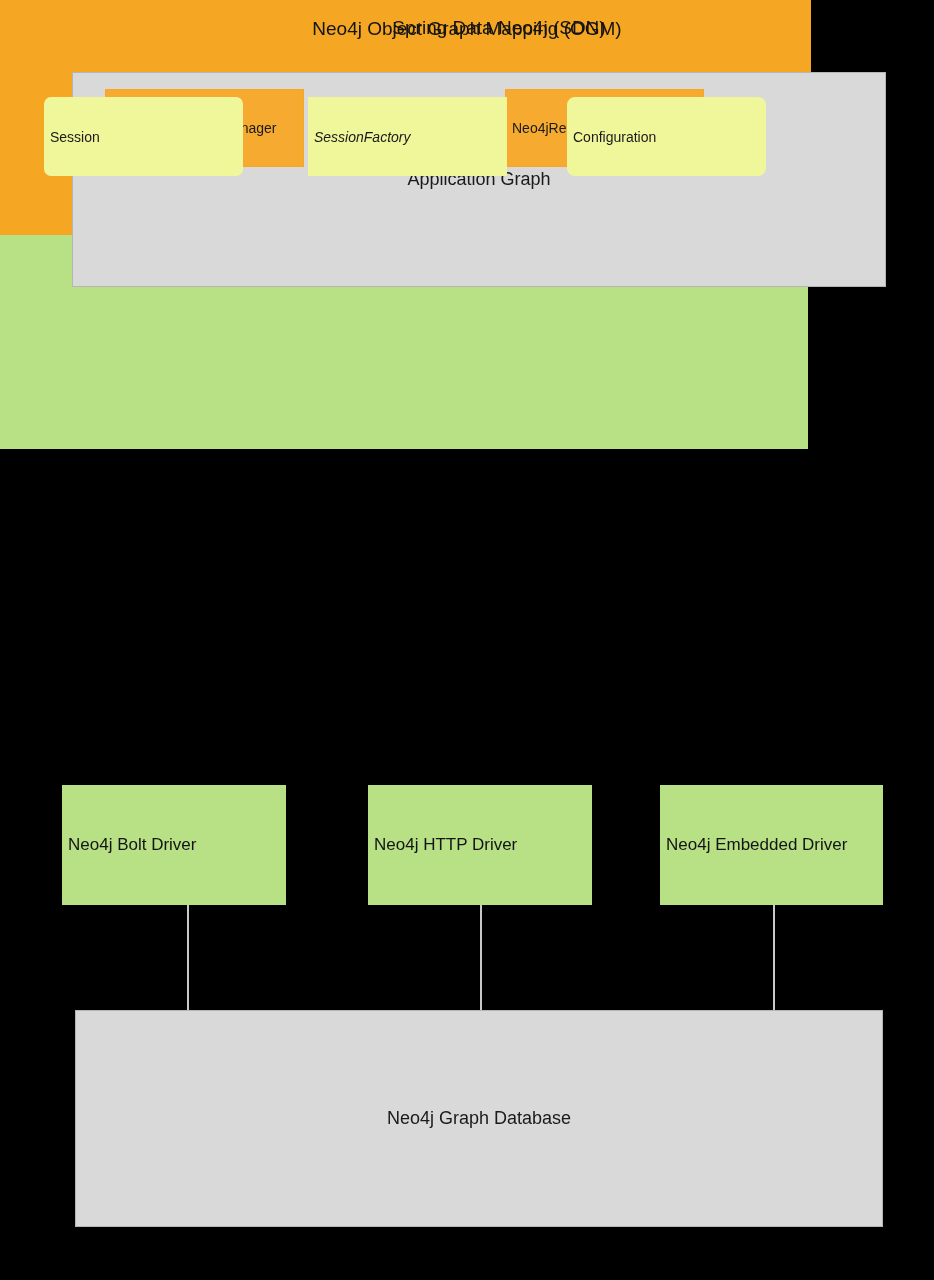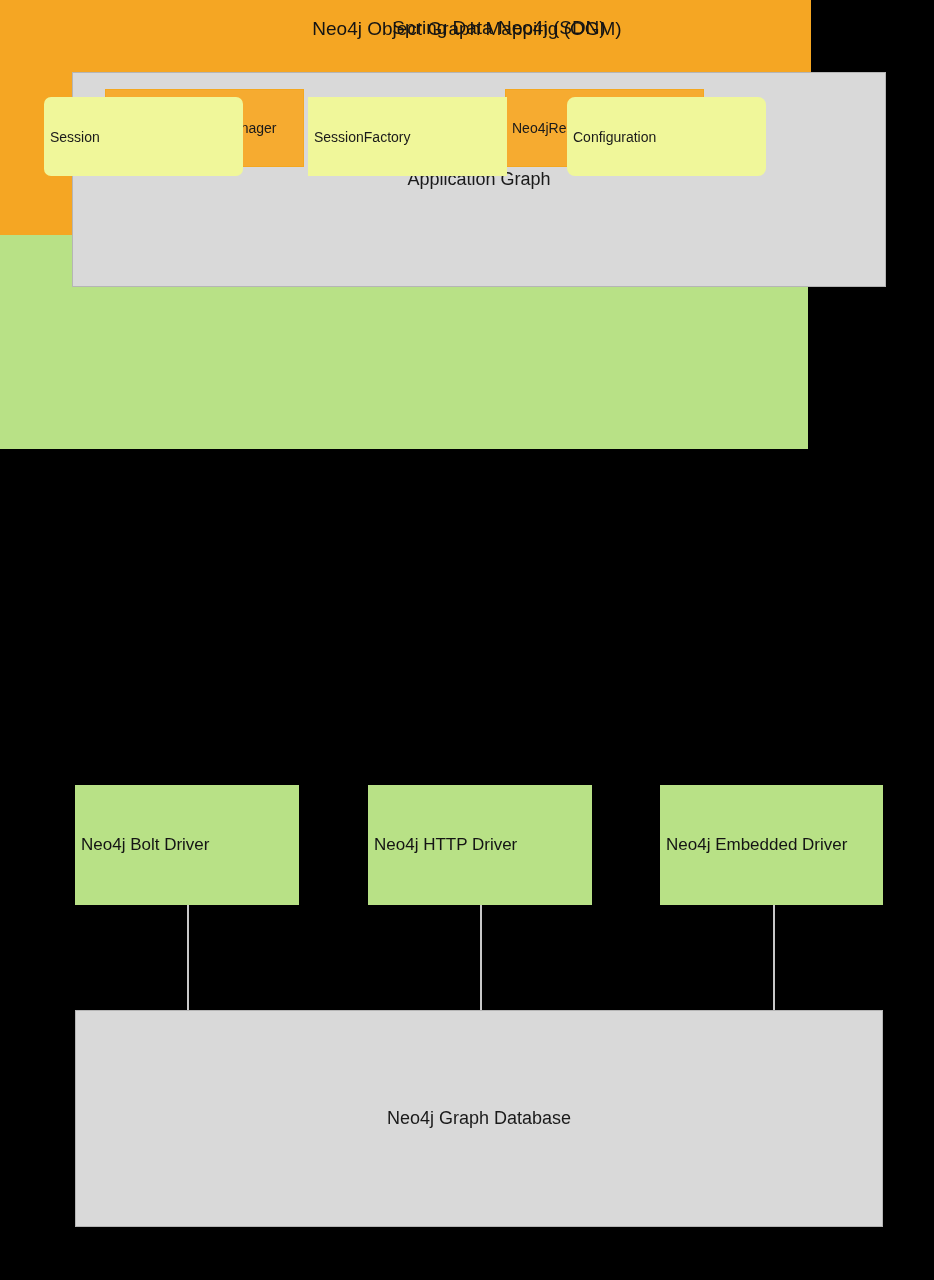--- a/index.html
+++ b/index.html
@@ -93,37 +93,37 @@
     height: 79px;
     background: #f0f79a;
     display: flex;
     align-items: center;
     justify-content: center;
     font-size: 14px;
     color: #1a1a1a;
     box-sizing: border-box;
   }
   #ogm-session  { left: 44px;  width: 199px; border-radius: 7px; }
-  #ogm-factory  { left: 308px; width: 199px; }
+  #ogm-factory  { left: 308px; width: 199px; font-style: italic; }
   #ogm-config   { left: 567px; width: 199px; border-radius: 8px; }
 
   
   .driver {
     position: absolute;
     top: 785px;
     height: 120px;
     background: #b8e186;
     display: flex;
     align-items: center;
     justify-content: center;
     font-size: 17px;
     color: #141414;
     box-sizing: border-box;
   }
-  #driver-bolt     { left: 75px;  width: 224px; }
+  #driver-bolt     { left: 62px;  width: 224px; }
   #driver-http     { left: 368px; width: 224px; }
   #driver-embedded { left: 660px; width: 223px; }
 
   
   .connector {
     position: absolute;
     top: 905px;
     width: 2px;
     height: 105px;
     background: #c9c9c9;

